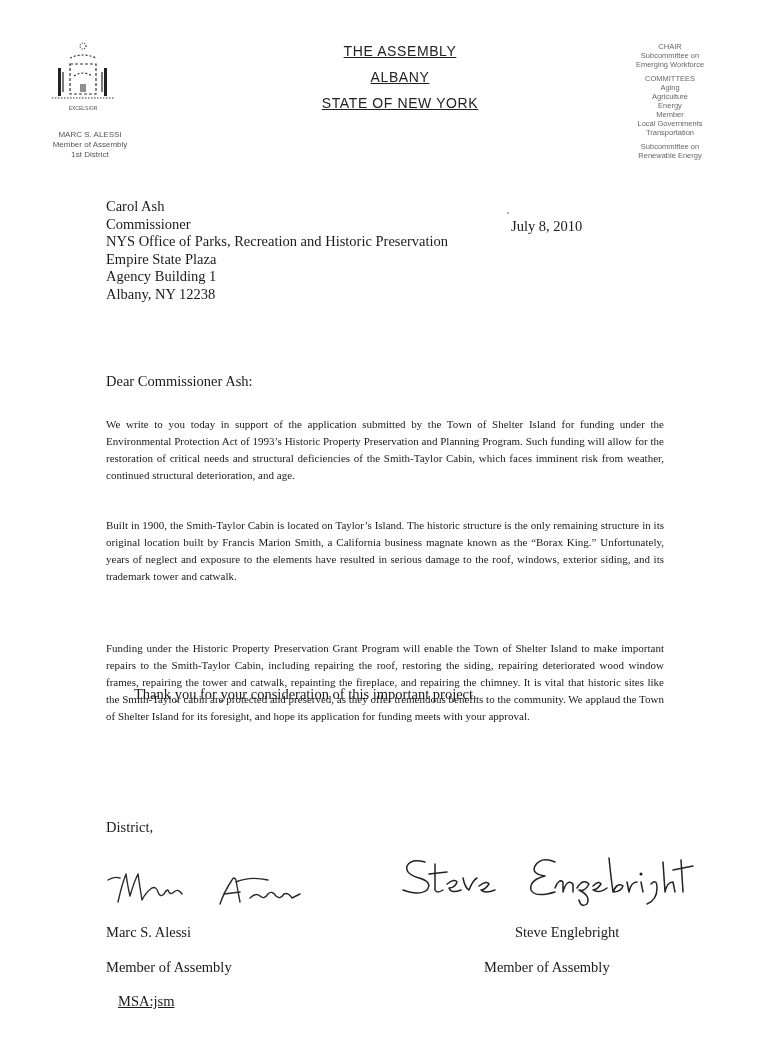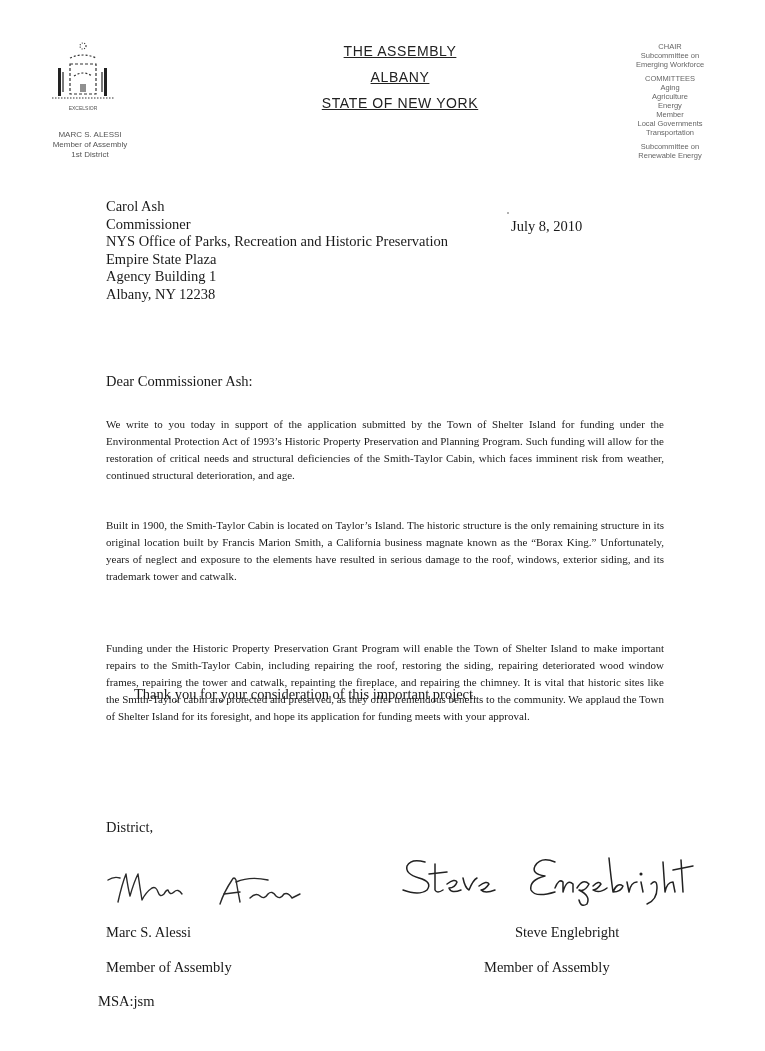--- a/index.html
+++ b/index.html
@@ -28,21 +28,21 @@
   #p3 { top: 624px; }
   #thanks { left: 106px; top: 686px; margin-left: 28px; }
   #closing { left: 106px; top: 819px; }
 
   .sig { position: absolute; }
   #sig-alessi { left: 100px; top: 858px; width: 220px; height: 55px; }
   #sig-englebright { left: 395px; top: 848px; width: 300px; height: 60px; }
 
   #name-left { left: 106px; top: 924px; }
   #title-left { left: 106px; top: 959px; }
-  #initials { left: 98px; top: 993px; }
+  #initials { left: 118px; top: 993px; text-decoration: underline; }
   #name-right { left: 487px; top: 924px; margin-left: 28px; }
   #title-right { left: 484px; top: 959px; }
 </style>
 </head>
 <body>
 
 <svg id="seal" viewBox="0 0 86 80">
   <g fill="none" stroke="#333" stroke-width="1.2">
     <circle cx="43" cy="8" r="3" stroke-dasharray="1 1.5"></circle>
     <path d="M30 20 Q43 14 56 20" stroke-dasharray="2 2"></path>

